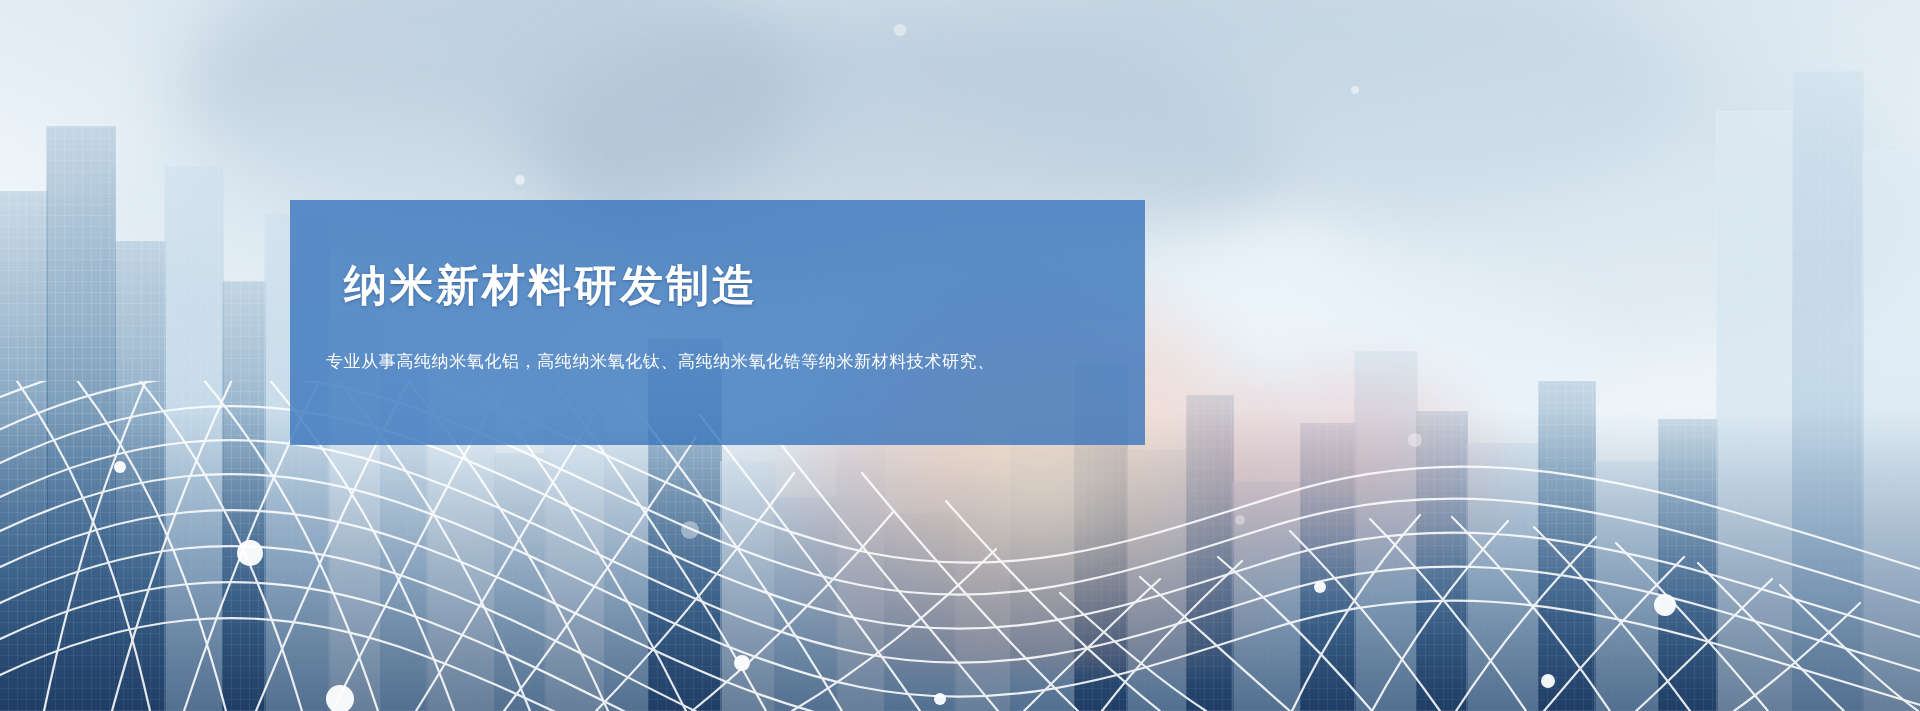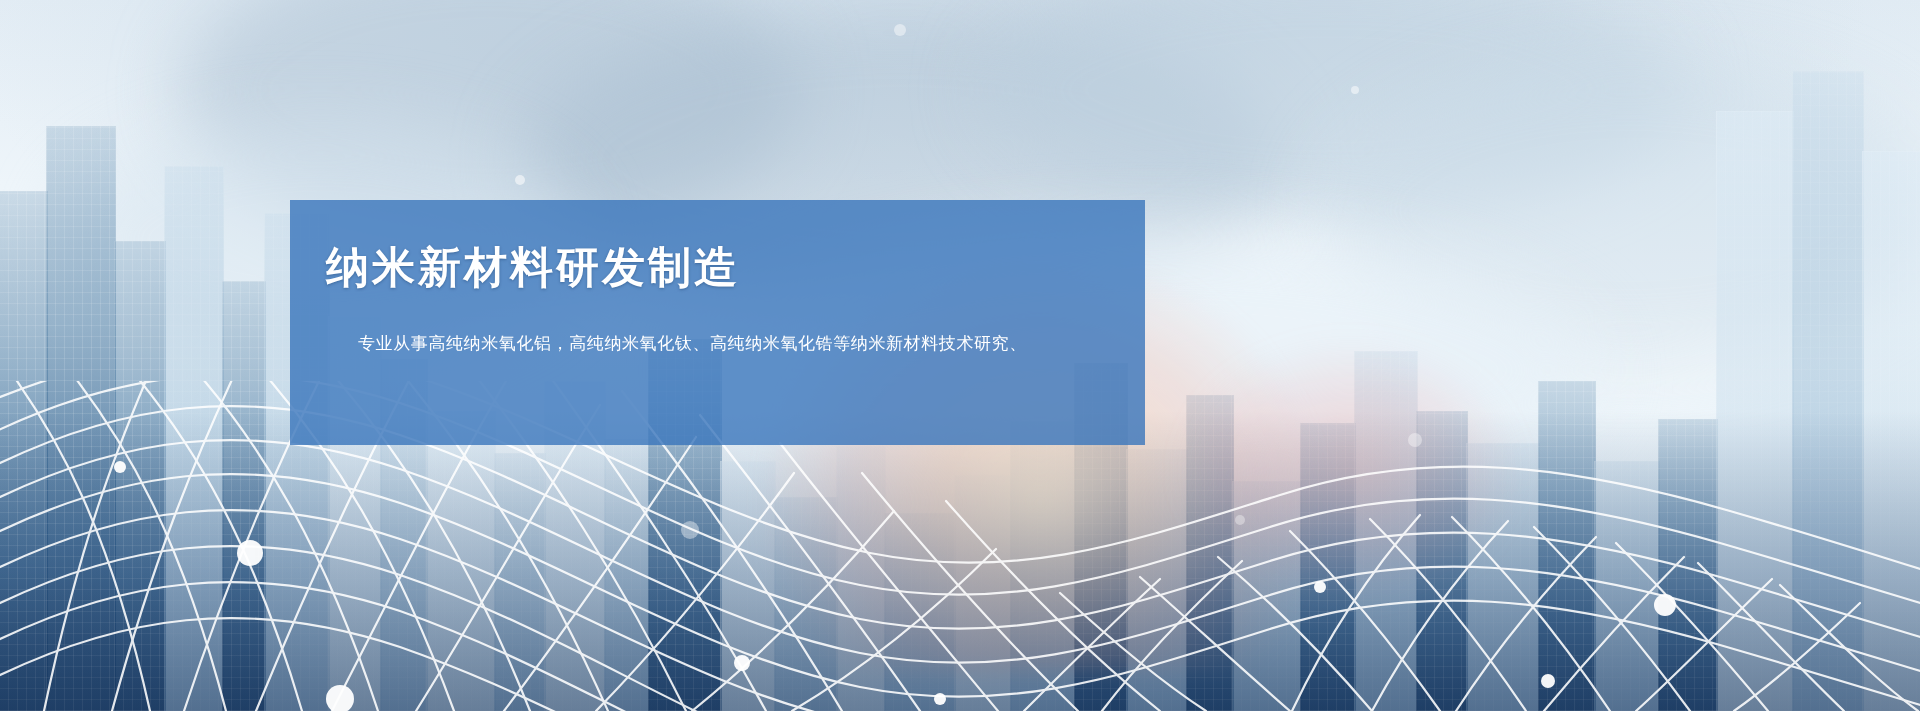--- a/index.html
+++ b/index.html
@@ -93,39 +93,39 @@
 
   
   .panel{
     position:absolute;
     left:290px;top:200px;width:855px;height:245px;
     background:rgba(57,118,188,.80);
     box-sizing:border-box;
     padding:44px 40px 0 36px;
   }
   .panel .title{
-    margin:0;
+    margin:18px;
     color:#fff;
     font-size:43px;
     font-weight:bold;
     letter-spacing:3px;
     line-height:1.1;
     text-shadow:0 1px 3px rgba(10,40,80,.35);
     white-space:nowrap;
   }
   .panel .sub{
     margin:36px 0 0 0;
     color:#fff;
     font-size:17px;
     font-weight:normal;
     line-height:2.0;
     letter-spacing:.6px;
     max-width:790px;
   }
-  .panel .sub span{display:block;margin-left:32px;}
+  .panel .sub span{display:block;}
 </style>
 </head>
 <body>
 
 <div class="banner">
 
   <div class="sky">
     <div class="cloud c1"></div>
     <div class="cloud c2"></div>
     <div class="cloud c3"></div>

